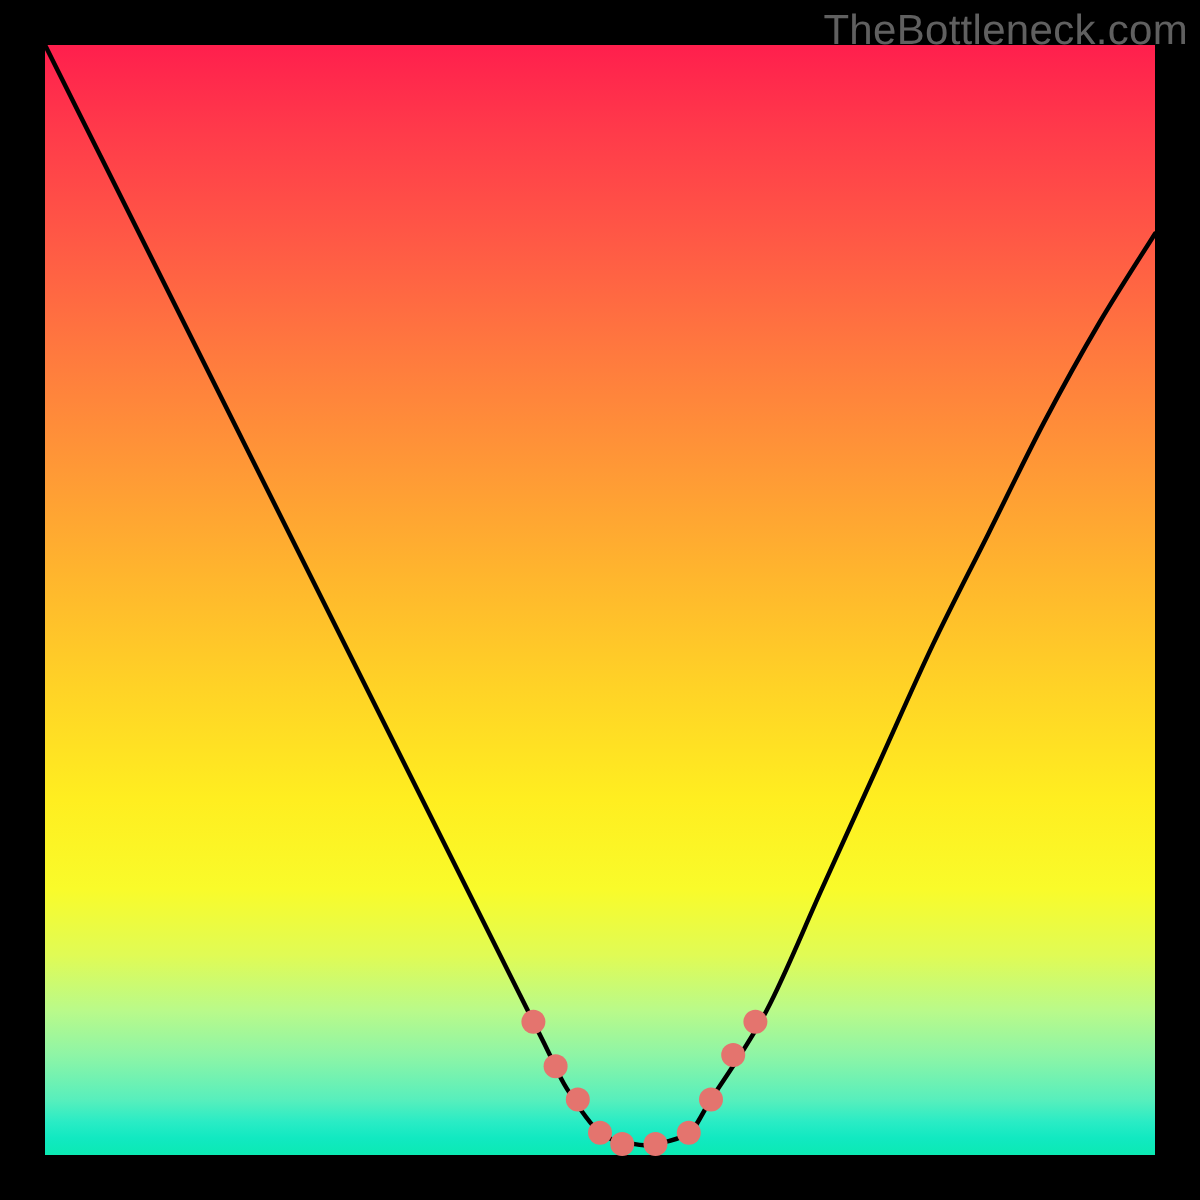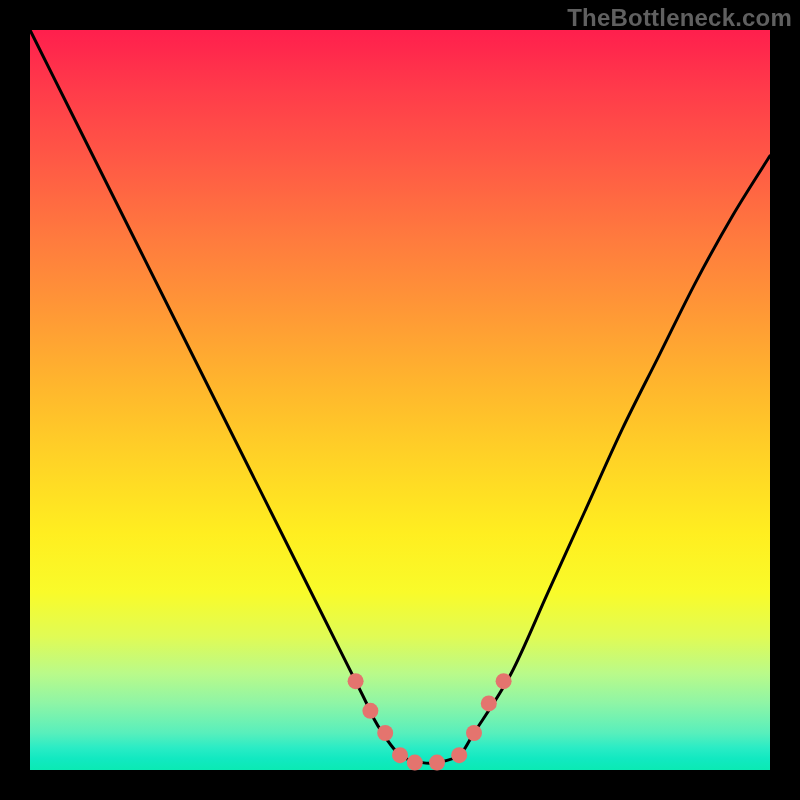--- a/index.html
+++ b/index.html
@@ -41,22 +41,22 @@
       #2aecc5 97%,
       #11e9c1 98.5%,
       #0beab3 100%
     );
   }
   .watermark {
     position: absolute;
     top: 4px;
     right: 8px;
     color: #606060;
-    font-size: 24px;
-    font-weight: 700;
+    font-size: 28px;
+    font-weight: 400;
     letter-spacing: 0.2px;
     user-select: none;
   }
   svg.curve {
     position: absolute;
     left: 0;
     top: 0;
     width: 740px;
     height: 740px;
     overflow: visible;

